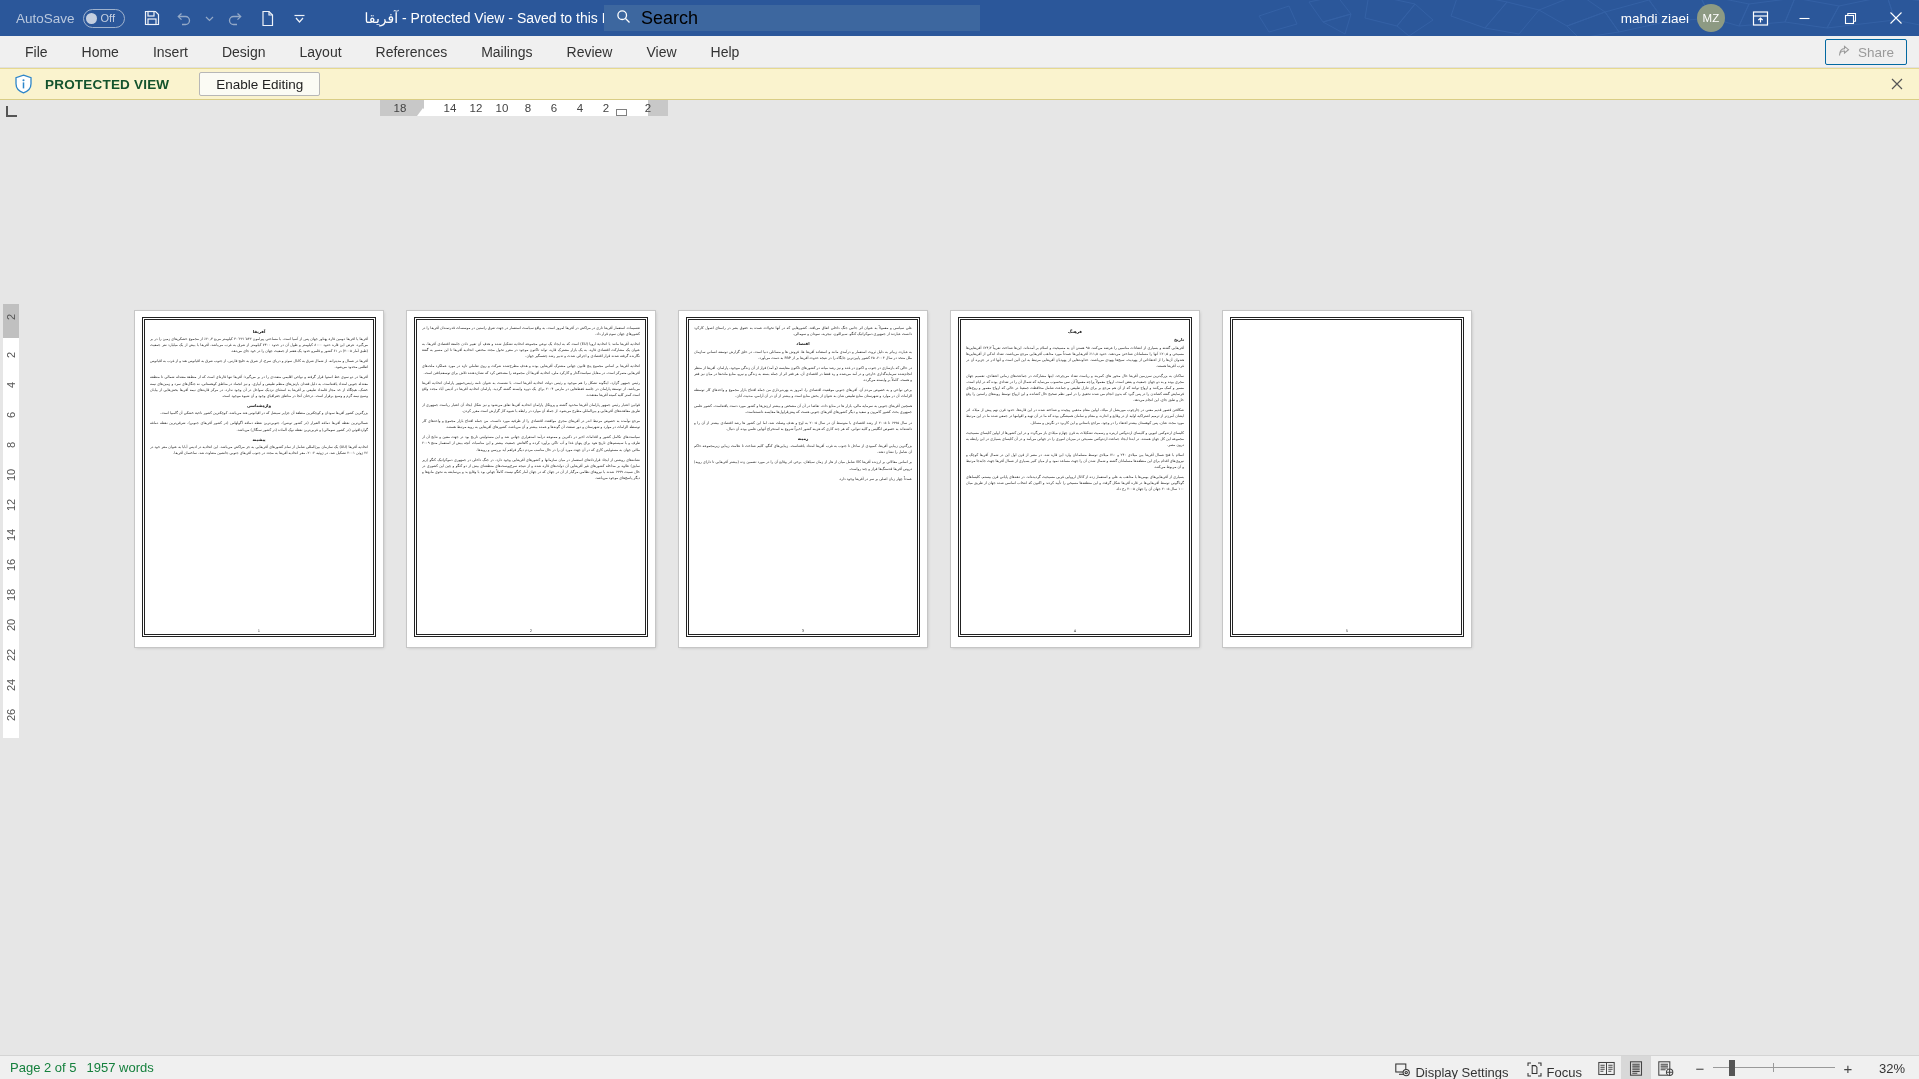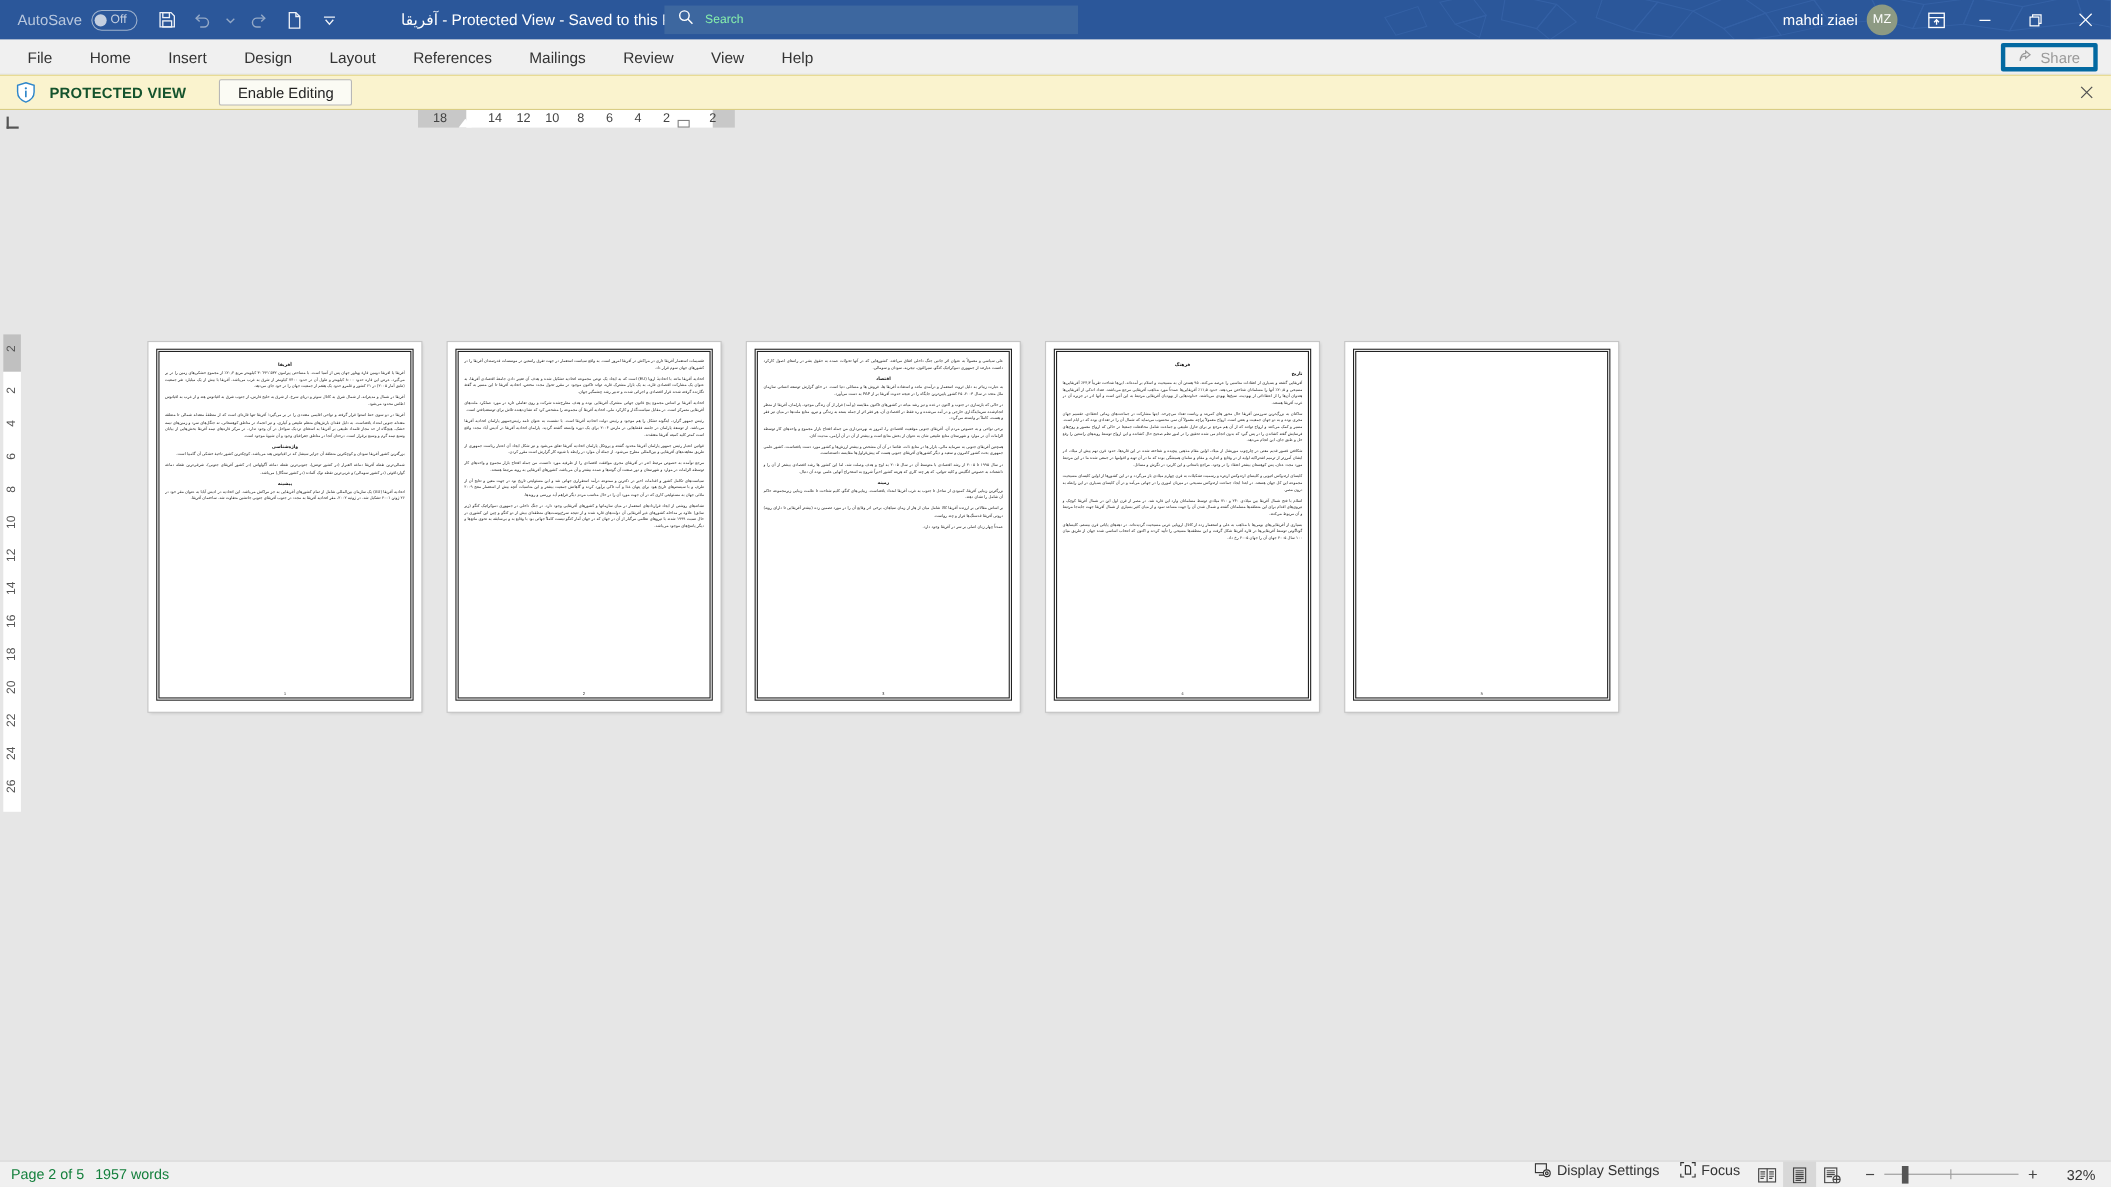--- a/index.html
+++ b/index.html
@@ -46,21 +46,21 @@
     color: #ffffff; font-size: 14px; white-space: nowrap;
     margin-left: 50px; display: flex; align-items: center; gap: 6px;
   }
   .caret-down { font-size: 10px; color: #dde5f0; }
 
   .searchbox {
     position: absolute; left: 604px; top: 5px; width: 376px; height: 26px;
     background: #3d679f; display: flex; align-items: center; gap: 10px;
     padding-left: 12px;
   }
-  .searchbox .sp { color: #86efac; font-size: 11px; }
+  .searchbox .sp { color: #000000; font-size: 18px; }
 
   .tb-right {
     position: absolute; right: 0; top: 0; height: 36px;
     display: flex; align-items: center; gap: 0;
   }
   .username { color: #ffffff; font-size: 13.5px; margin-right: 8px; }
   .avatar {
     width: 28px; height: 28px; border-radius: 50%;
     background: #8d9a83; color: #fff; font-size: 11.5px;
     display: flex; align-items: center; justify-content: center;
@@ -82,21 +82,21 @@
     border-bottom: 1px solid #e0e0e0;
   }
   .rtab {
     height: 32px; padding: 0 17px; display: flex; align-items: center;
     font-size: 14px; color: #333333; white-space: nowrap;
   }
   .rtab:first-child { margin-left: 8px; }
   .share-btn {
     position: absolute; right: 12px; top: 3px;
     height: 26px; padding: 0 12px; display: flex; align-items: center; gap: 6px;
-    border: 4px solid #0369a1; background: #f0f0f0;
+    border: 1px solid #0369a1; background: #f0f0f0;
     font-size: 13.5px; color: #9a9a9a; border-radius: 2px; justify-content: flex-end;
   }
 
   
   .pvbar {
     position: absolute; left: 0; top: 68px; width: 1919px; height: 32px;
     background: #faf3ce;
     border-top: 1px solid #e6d98f; border-bottom: 1px solid #d9cd85;
     display: flex; align-items: center;
   }
@@ -201,21 +201,21 @@
     position: absolute; left: 0; bottom: 0; width: 1919px; height: 24px;
     background: #f0f0f0; border-top: 1px solid #d4d4d4;
     display: flex; align-items: center;
   }
   .sb-item { font-size: 13px; color: #15803d; margin-left: 10px; white-space: nowrap; }
   .sb-right {
     position: absolute; right: 6px; top: 0; height: 24px;
     display: flex; align-items: center; gap: 0;
   }
   .sb-btn {
-    height: 24px; padding: 0 9px; display: flex; align-items: flex-start; gap: 5px;
+    height: 24px; padding: 0 9px; display: flex; align-items: flex-end; gap: 5px;
     font-size: 13px; color: #333;
   }
   .view-btn {
     width: 30px; height: 24px; display: flex; align-items: center; justify-content: center;
     color: #444;
   }
   .view-btn.active { background: #d8d8d8; }
   .zoomctl { display: flex; align-items: center; gap: 0; margin-left: 6px; }
   .zbtn {
     width: 26px; height: 24px; display: flex; align-items: center; justify-content: center;

